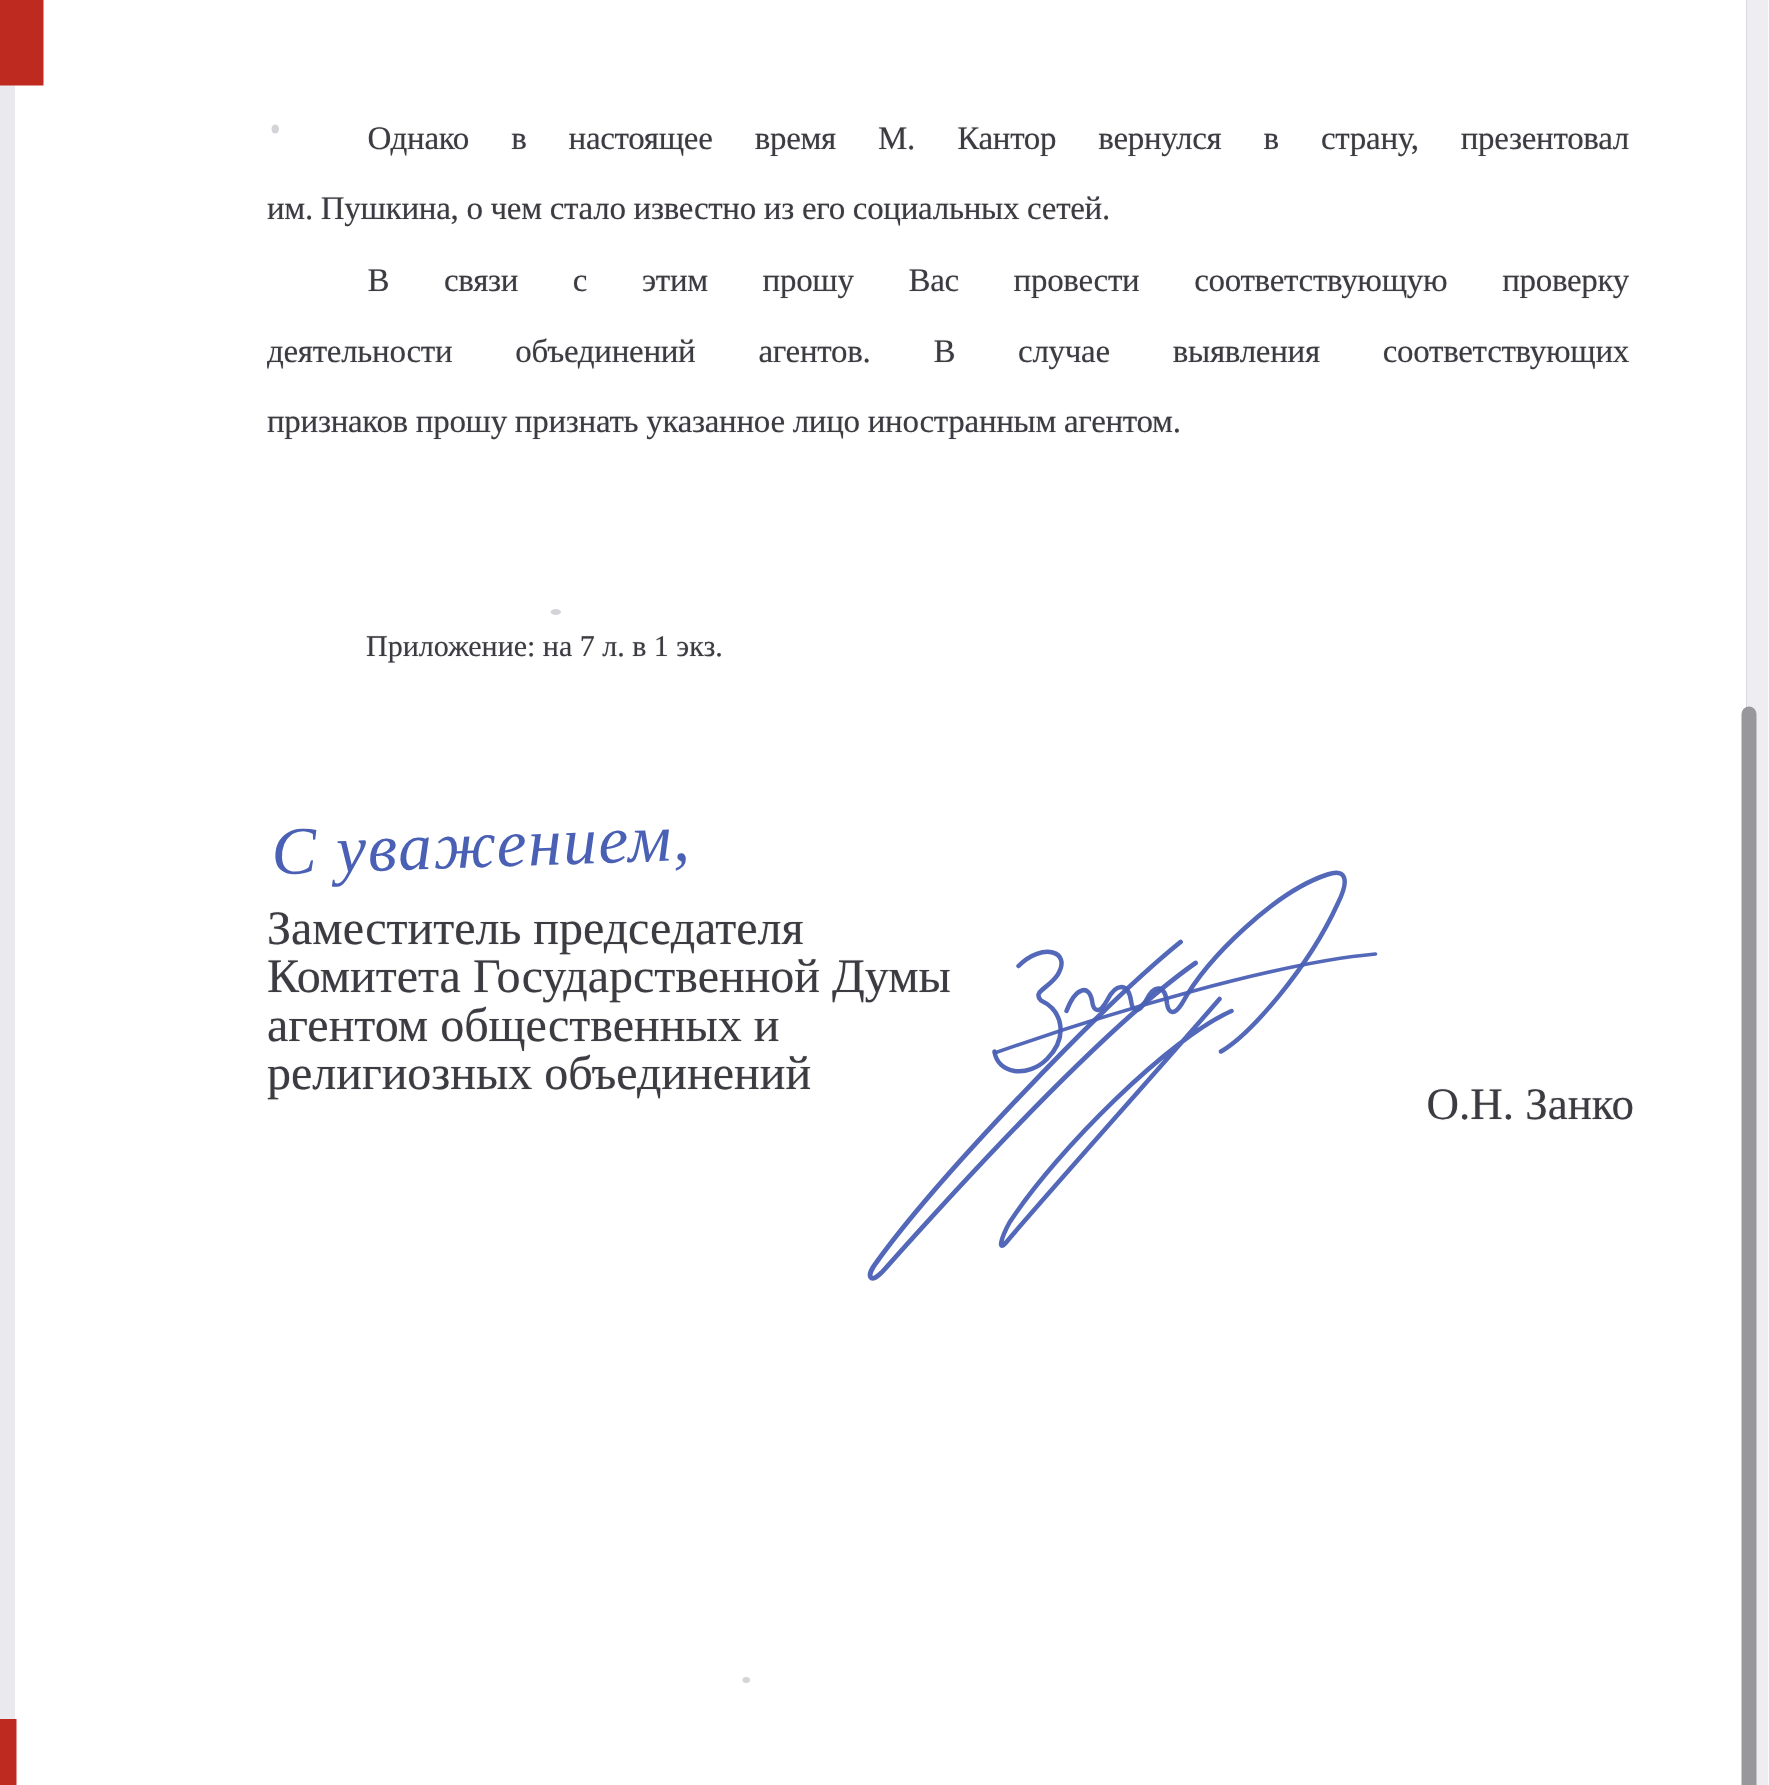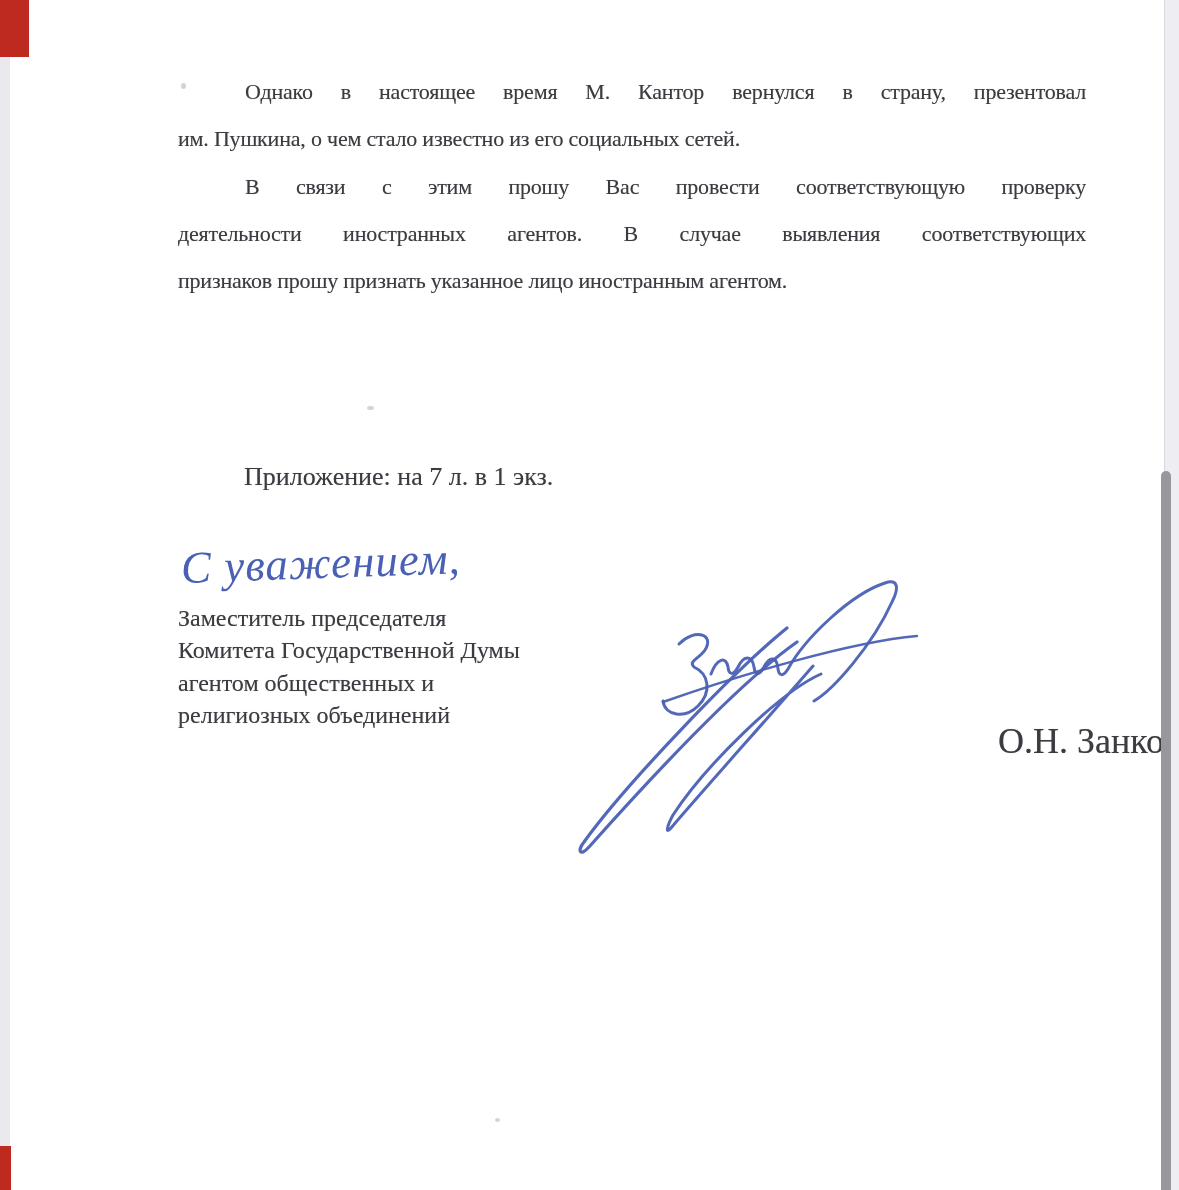--- a/index.html
+++ b/index.html
@@ -12,29 +12,29 @@
   .gutter{position:absolute;left:0;top:0;width:10px;height:1190px;background:var(--gutter);}
   .gutter-edge{position:absolute;left:10px;top:0;width:2px;height:1190px;
     background:linear-gradient(to right,var(--gutter_edge),#ffffff);}
   
   .paras{position:absolute;left:178px;top:68px;width:908px;
     font-size:22px;line-height:47.3px;color:var(--text);
     letter-spacing:-0.2px;text-shadow:0 0 0.7px rgba(59,59,65,0.45);}
   .ln{text-align:justify;text-align-last:justify;height:47.3px;overflow:hidden;}
   .ln.first{text-indent:67px;}
   .ln.end{text-align:center;text-align-last:left;white-space:nowrap;}
-  .attachment{position:absolute;left:244px;top:462px;font-size:26px;color:var(--text);
+  .attachment{position:absolute;left:244px;top:420px;font-size:20px;color:var(--text);
     text-shadow:0 0 0.7px rgba(59,59,65,0.45);text-align:right;}
   
   .closing{position:absolute;left:180px;top:542px;font-size:45px;font-style:italic;
     color:var(--ink);transform:rotate(-2deg);transform-origin:left top;letter-spacing:1px;}
   .title-block{position:absolute;left:178px;top:602px;width:520px;
-    font-size:24px;line-height:32.3px;color:var(--text);
+    font-size:32px;line-height:32.3px;color:var(--text);
     text-shadow:0 0 0.7px rgba(59,59,65,0.45);}
-  .name{position:absolute;left:998px;top:720px;font-size:36px;color:var(--text);
+  .name{position:absolute;left:951px;top:720px;font-size:30px;color:var(--text);
     text-shadow:0 0 0.7px rgba(59,59,65,0.45);}
   .sig-svg{position:absolute;left:555px;top:570px;width:390px;height:290px;}
   .sig-svg path{fill:none;stroke:var(--ink);stroke-linecap:round;stroke-linejoin:round;opacity:0.95;}
   
   .scroll-hairline{position:absolute;left:1164px;top:0;width:1px;height:1190px;background:var(--hairline);}
   .scroll-track{position:absolute;left:1165px;top:0;width:14px;height:1190px;background:var(--track);}
   .scroll-thumb{position:absolute;left:1161px;top:471px;width:10px;height:719px;
     background:var(--thumb);border-radius:6px 6px 0 0;}
   
   .marker-top{position:absolute;left:0;top:0;width:29px;height:57px;background:var(--marker);}
@@ -53,21 +53,21 @@
   <div class="gutter-edge"></div>
   <div class="page"></div>
 
   <div class="marker-top"></div>
   <div class="marker-bottom"></div>
 
   <div class="paras">
     <div class="ln first">Однако в настоящее время М. Кантор вернулся в страну, презентовал</div>
     <div class="ln end">им. Пушкина, о чем стало известно из его социальных сетей.</div>
     <div class="ln first">В связи с этим прошу Вас провести соответствующую проверку</div>
-    <div class="ln">деятельности иностранных агентов. В случае выявления соответствующих</div>
+    <div class="ln">деятельности объединений агентов. В случае выявления соответствующих</div>
     <div class="ln end">признаков прошу признать указанное лицо иностранным агентом.</div>
   </div>
 
   <div class="attachment">Приложение: на 7 л. в 1 экз.</div>
 
   <div class="closing">С уважением,</div>
 
   <div class="title-block">
     <div>Заместитель председателя</div>
     <div>Комитета Государственной Думы</div>

